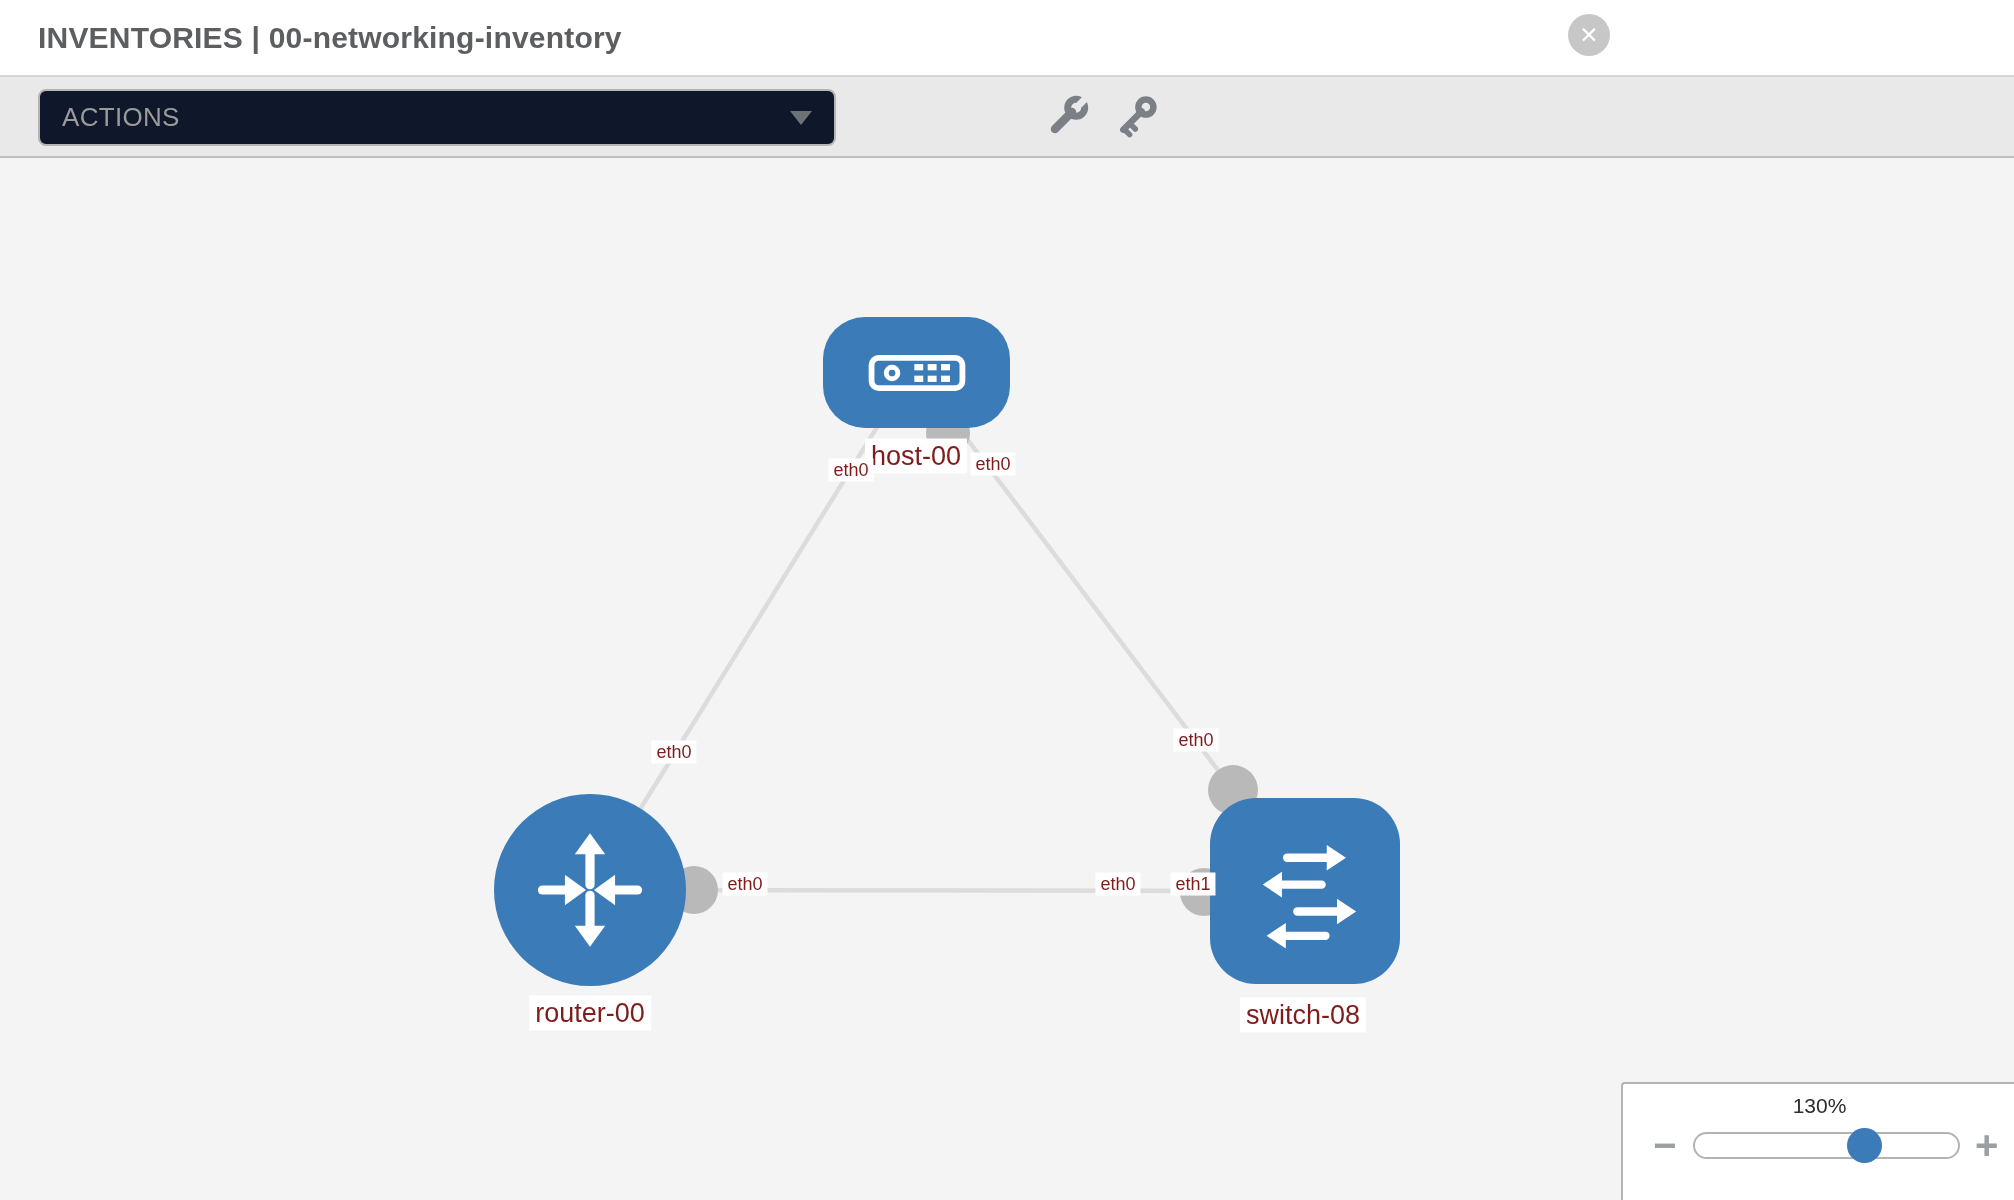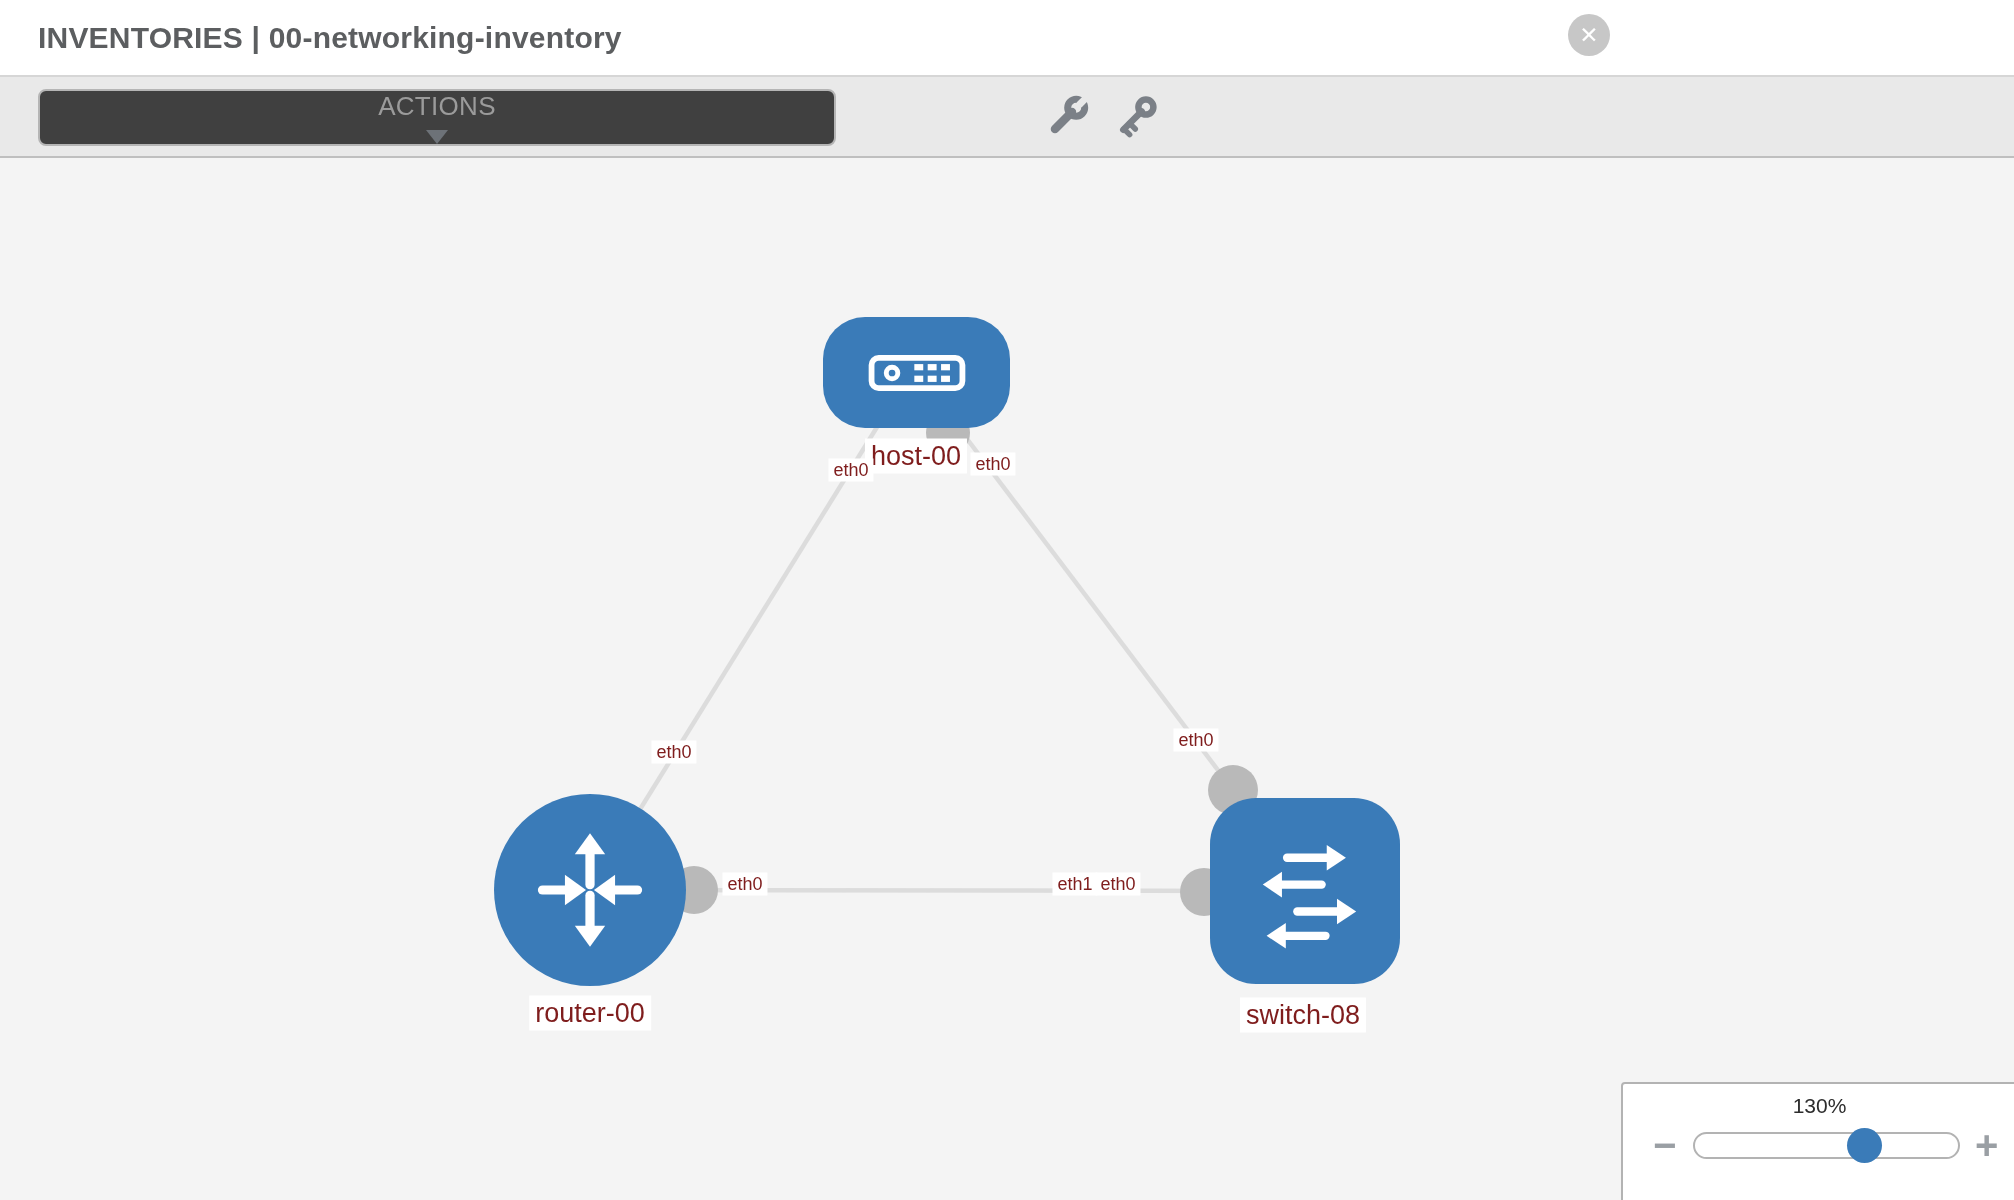--- a/index.html
+++ b/index.html
@@ -7,21 +7,21 @@
   body { font-family: "Liberation Sans", "DejaVu Sans", sans-serif; background: #ffffff; position: relative; }
 
   
   .header { position: absolute; left: 0; top: 0; width: 1640px; height: 75px; background: #ffffff; }
   .page-title { position: absolute; left: 38px; top: 0; line-height: 75px; font-size: 30px; font-weight: 700; color: #5c5e60; letter-spacing: 0.2px; }
   .close-btn { position: absolute; right: 30px; top: 14px; width: 42px; height: 42px; border-radius: 50%; background: #c7c7c7; display: flex; align-items: center; justify-content: center; cursor: pointer; }
   .close-btn span { color: #ffffff; font-size: 23px; font-weight: 700; line-height: 1; }
 
   
   .toolbar { position: absolute; left: 0; top: 75px; width: 2014px; height: 83px; background: #e9e9e9; border-top: 2px solid #d6d6d6; border-bottom: 2px solid #bfbfbf; }
-  .combo { position: absolute; top: 12px; height: 57px; background: #404040; border: 2px solid #b5b5b5; border-radius: 8px; display: flex; align-items: center; justify-content: space-between; padding: 0 22px; cursor: pointer; flex-direction: column; }
+  .combo { position: absolute; top: 12px; height: 57px; background: #0f172a; border: 2px solid #b5b5b5; border-radius: 8px; display: flex; align-items: center; justify-content: space-between; padding: 0 22px; cursor: pointer; }
   .combo .combo-text { font-size: 26px; color: #9b9b9b; letter-spacing: 0.3px; }
   .caret-down { width: 0; height: 0; border-left: 11px solid transparent; border-right: 11px solid transparent; border-top: 14px solid #6d7278; }
   .combo-actions { left: 38px; width: 798px; }
   .combo-search { left: 1183px; width: 797px; }
   .tool-icon { position: absolute; top: 16px; width: 48px; height: 48px; display: flex; align-items: center; justify-content: center; cursor: pointer; }
   .tool-icon.wrench { left: 1043px; }
   .tool-icon.key { left: 1112px; }
 
   
   .canvas { position: absolute; left: 0; top: 158px; width: 2014px; height: 1042px; background: #f4f4f4; overflow: hidden; }
@@ -145,21 +145,21 @@
   <span class="graph-label node-label" style="left:916px; top:298px;text-align:right;">host-00</span>
   <span class="graph-label node-label" style="left:590px; top:855px;">router-00</span>
   <span class="graph-label node-label" style="left:1303px; top:857px;">switch-08</span>
 
   <span class="graph-label if-label" style="left:851px; top:312px;">eth0</span>
   <span class="graph-label if-label" style="left:993px; top:306px;">eth0</span>
   <span class="graph-label if-label" style="left:674px; top:594px;">eth0</span>
   <span class="graph-label if-label" style="left:1196px; top:582px;">eth0</span>
   <span class="graph-label if-label" style="left:745px; top:726px;">eth0</span>
   <span class="graph-label if-label back" style="left:1118px; top:726px;">eth0</span>
-  <span class="graph-label if-label front" style="left:1075px; top:726px;">eth1</span>
+  <span class="graph-label if-label front" style="left:1193px; top:726px;">eth1</span>
 
   <div class="zoom-panel">
     <div class="zoom-percent">130%</div>
     <div class="zoom-minus">−</div>
     <div class="zoom-track"></div>
     <div class="zoom-handle"></div>
     <div class="zoom-plus">+</div>
   </div>
 
 </div>

